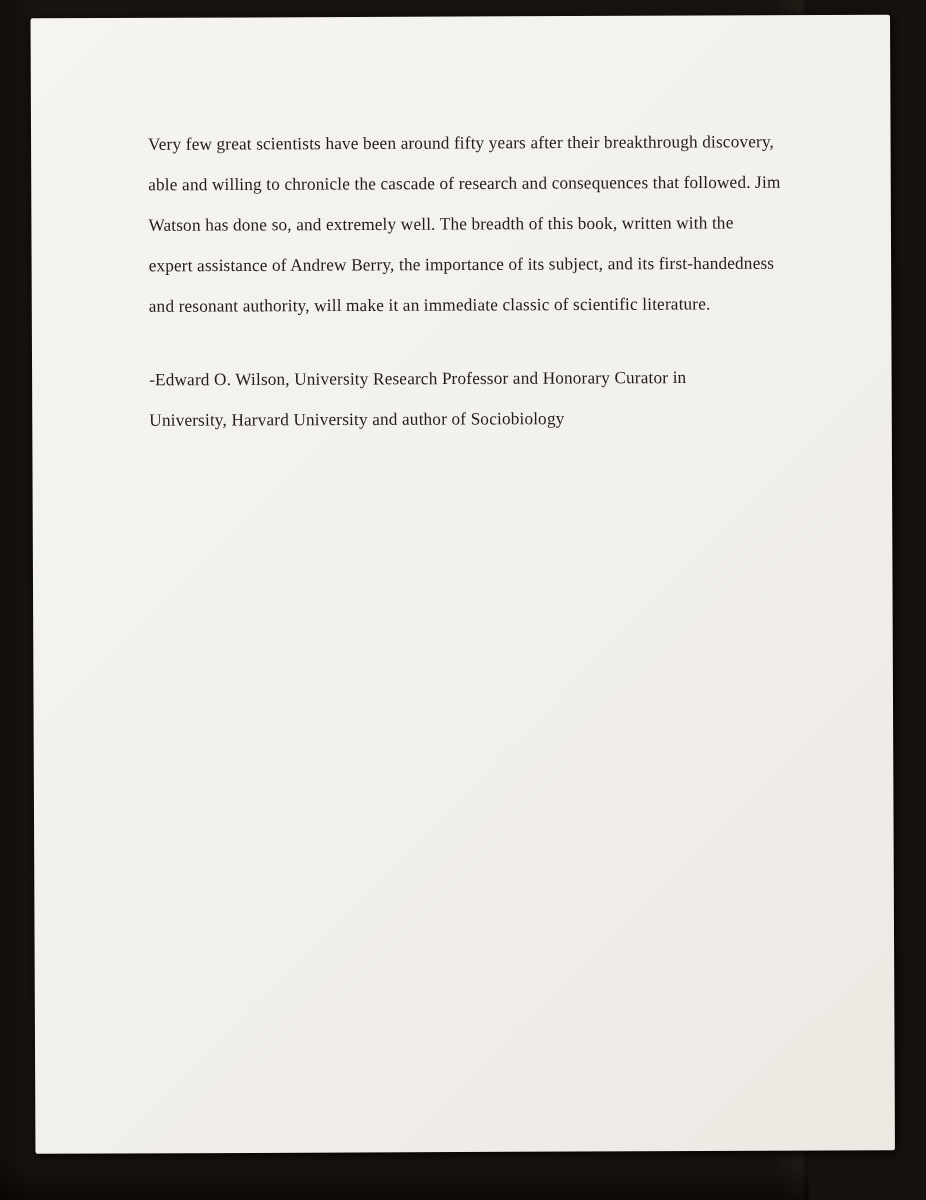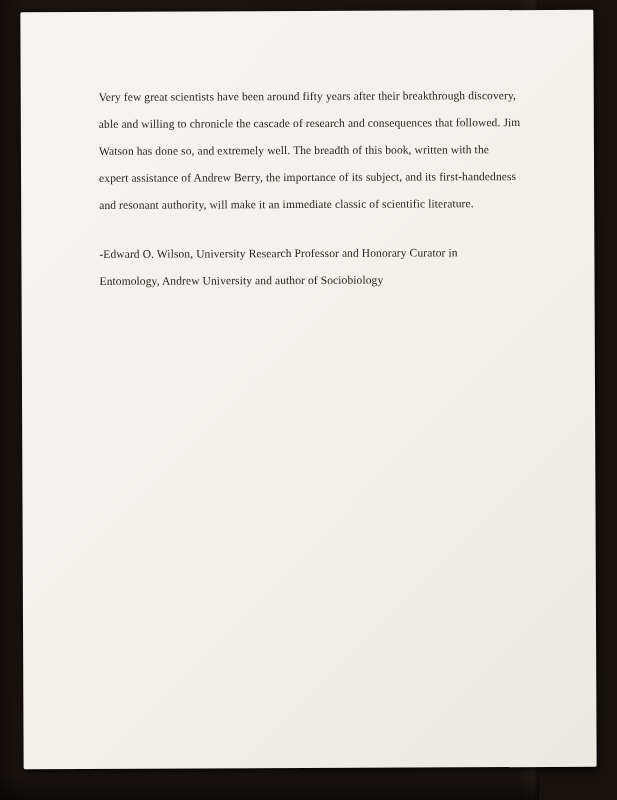--- a/index.html
+++ b/index.html
@@ -86,21 +86,21 @@
         <div class="text-line">Very few great scientists have been around fifty years after their breakthrough discovery,</div>
         <div class="text-line">able and willing to chronicle the cascade of research and consequences that followed. Jim</div>
         <div class="text-line">Watson has done so, and extremely well. The breadth of this book, written with the</div>
         <div class="text-line">expert assistance of Andrew Berry, the importance of its subject, and its first-handedness</div>
         <div class="text-line">and resonant authority, will make it an immediate classic of scientific literature.</div>
       </div>
 
       <div class="attribution-block">
         <div class="text-line">-Edward O. Wilson, University Research Professor and Honorary Curator in</div>
         <div class="text-line">
-          <span>Entomology, Andrew University and author of </span><span class="book-title-italic">Sociobiology</span>
+          <span>University, Harvard University and author of </span><span class="book-title-italic">Sociobiology</span>
         </div>
       </div>
 
     </div>
   </div>
 
   <div class="scan-bottom-band"></div>
 
 </div>
 

